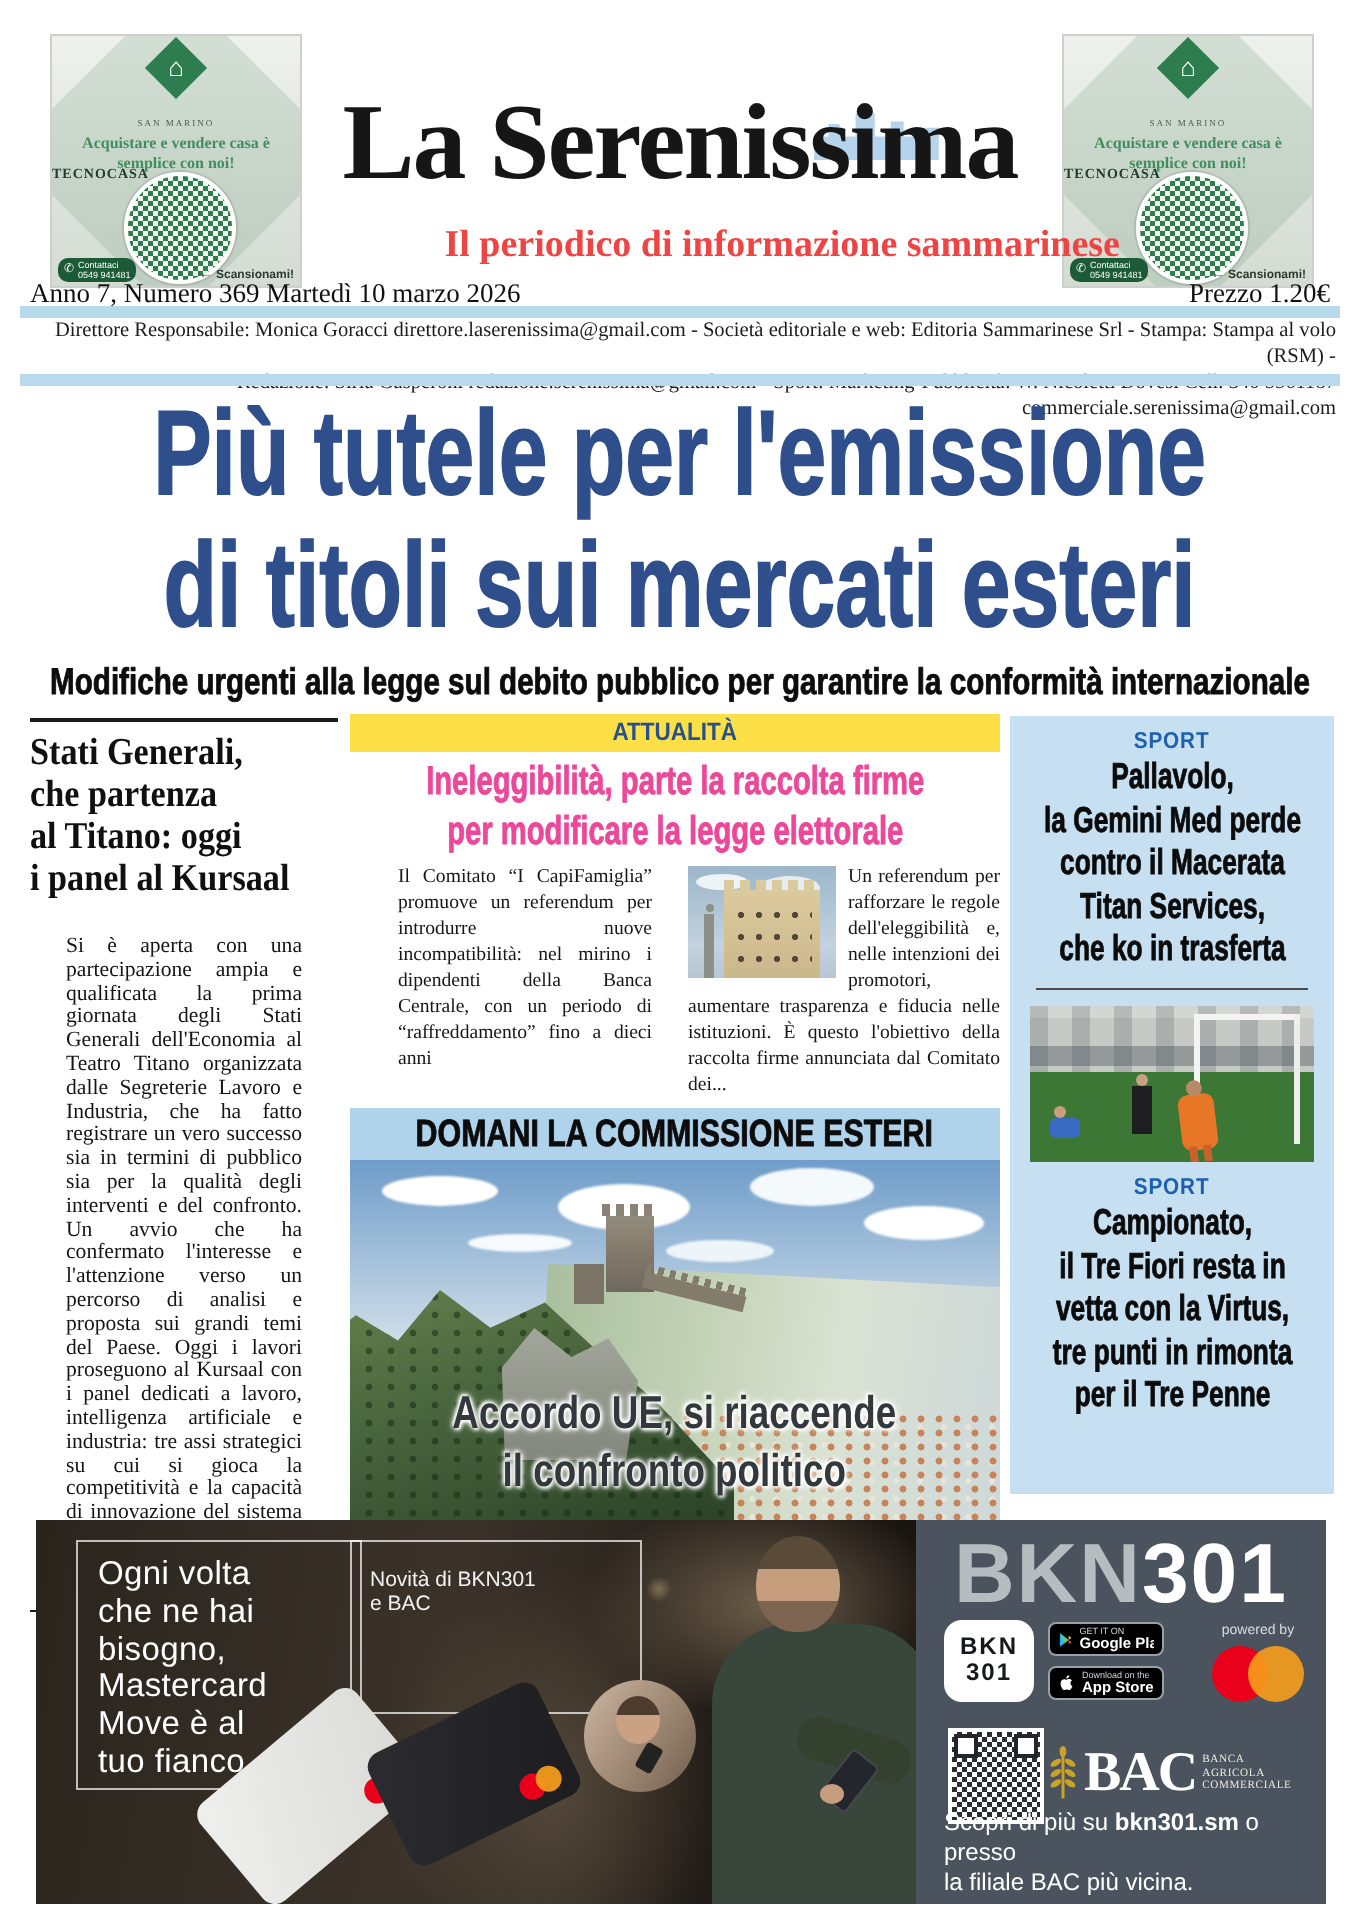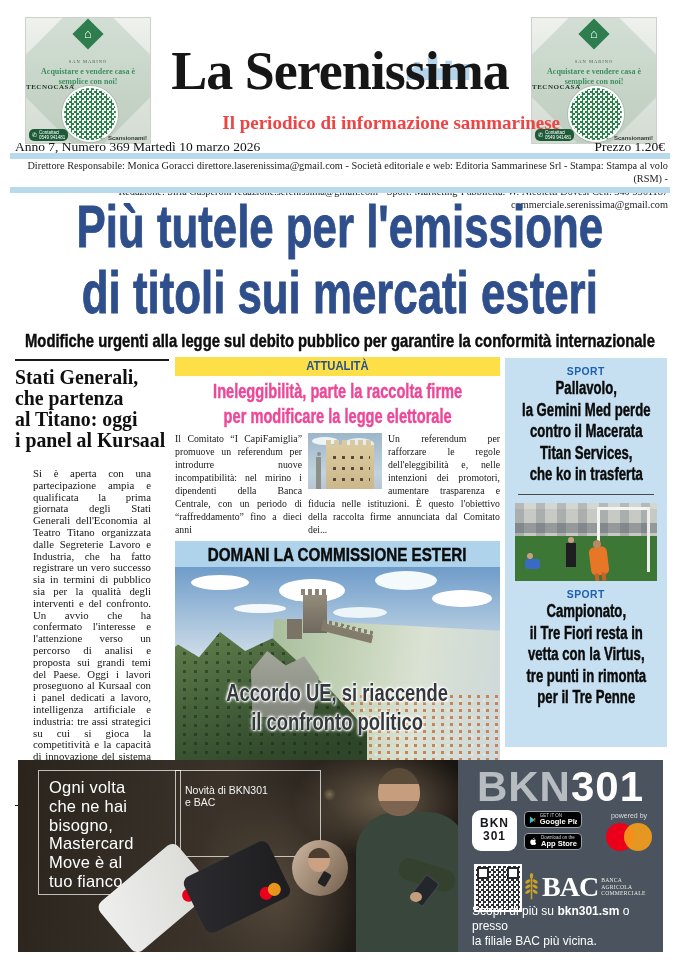--- a/index.html
+++ b/index.html
@@ -46,30 +46,30 @@
 
   
   .lead{position:absolute;left:0;right:0;top:194px;text-align:center;color:#2f4f8c;
         font-family:"Liberation Sans","DejaVu Sans",sans-serif;font-weight:bold;font-size:60px;line-height:66px;}
   .subhead{position:absolute;left:0;right:0;top:330px;text-align:center;color:#0d0d0d;
         font-family:"Liberation Sans",sans-serif;font-weight:bold;font-size:18.5px;}
 
   
   .col-left{position:absolute;left:15px;top:359px;width:154px;}
   .rule{height:2px;background:#1a1a1a;}
-  .col-left h3{margin:5px 0 7px;font-size:22px;line-height:21px;font-weight:bold;color:#101010;}
+  .col-left h3{margin:5px 0 7px;font-size:19px;line-height:21px;font-weight:bold;color:#101010;}
   .col-left p{margin:18px;font-size:10.8px;line-height:11.8px;text-align:justify;color:#151515;}
   .col-left .rule.bot{margin-top:7px;height:1.5px;}
 
   
   .col-mid{position:absolute;left:175px;top:357px;width:325px;}
   .badge{height:19px;background:#fde047;overflow:hidden;}
   .badge span{display:block;padding-top:2px;font-family:"Liberation Sans",sans-serif;font-weight:bold;font-size:12.5px;color:#27508f;text-align:center;}
   .mid-head{margin-top:3px;text-align:center;color:#ec4899;font-family:"Liberation Sans",sans-serif;font-weight:bold;font-size:20px;line-height:24.5px;}
-  .mid-cols{margin-top:4px;display:flex;gap:6px;}
+  .mid-cols{margin-top:4px;display:flex;gap:18px;margin-left:24px;}
   .mc-l{width:127px;flex:none;}
   .mc-l,.mc-r{font-size:9.8px;line-height:13px;text-align:justify;color:#161616;}
   .mc-r{flex:1;}
   .palazzo{float:left;width:74px;height:56px;margin:1px 6px 1px 0;position:relative;overflow:hidden;background:linear-gradient(#9cb6ca,#c2d2de 70%,#b7c6d2);}
   .palazzo .cloud{position:absolute;left:4px;top:4px;width:26px;height:8px;background:#eef3f6;border-radius:50%;box-shadow:34px 3px 0 2px #e6edf2;}
   .palazzo .bld{position:absolute;left:18px;top:12px;width:48px;height:44px;background:linear-gradient(#dcca9f,#cbb78c);}
   .palazzo .bld::before{content:"";position:absolute;left:0;right:0;top:-5px;height:5px;
       background:repeating-linear-gradient(90deg,#dcca9f 0 5px,transparent 5px 8px);}
   .palazzo .bld::after{content:"";position:absolute;left:4px;right:4px;top:7px;bottom:3px;
       background-image:radial-gradient(circle,#544636 1.4px,transparent 1.7px);background-size:9px 11px;}

